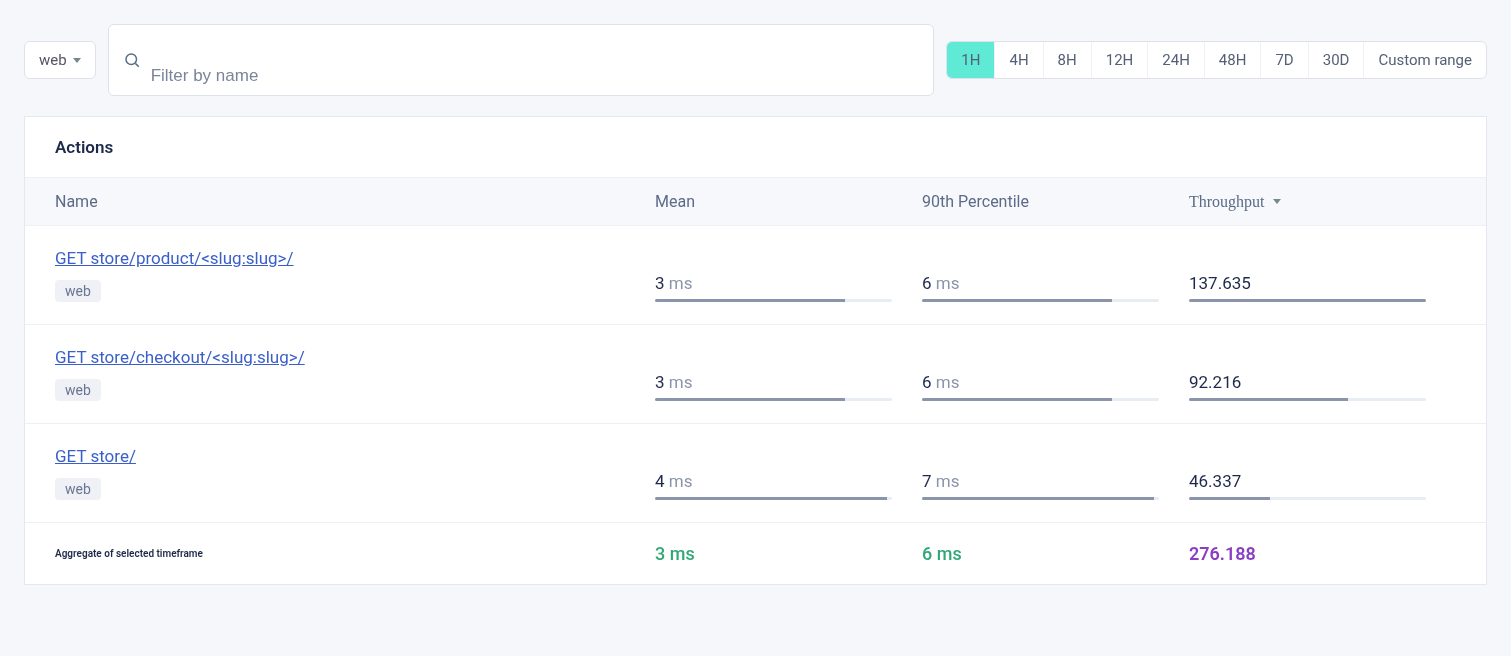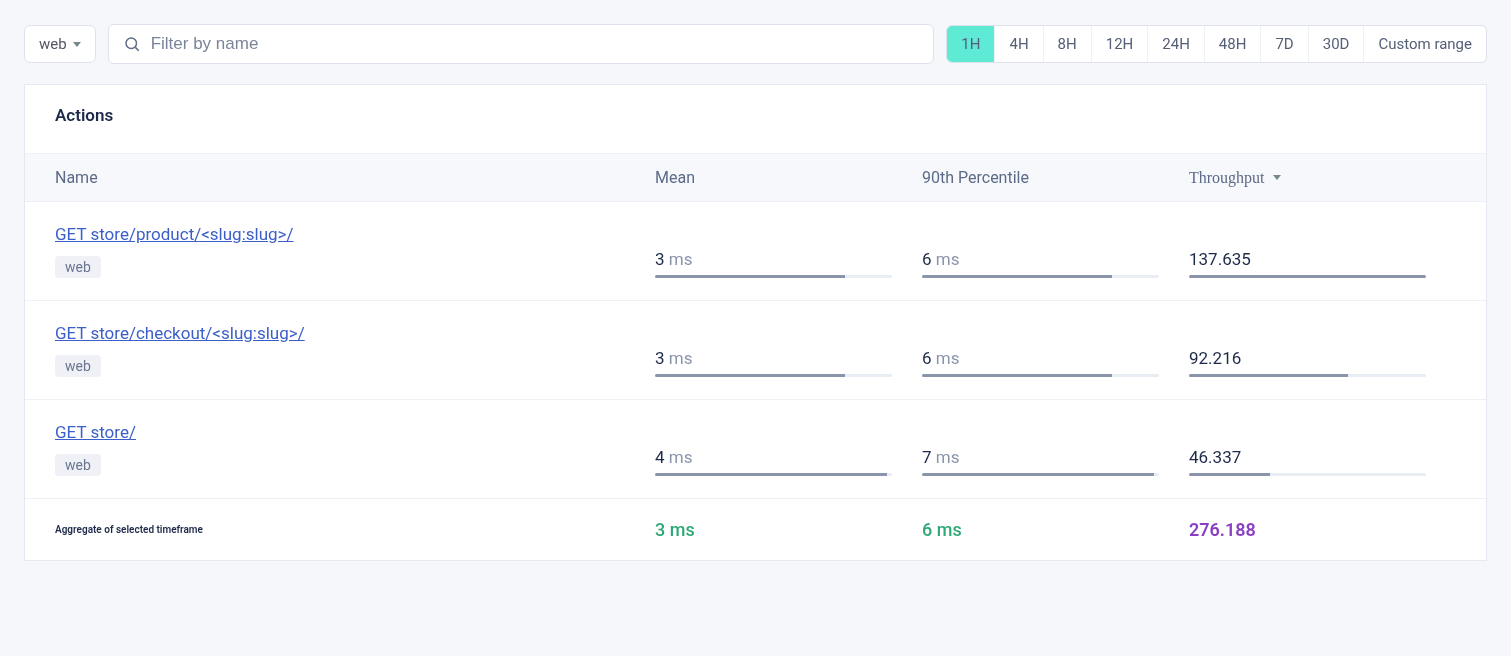--- a/index.html
+++ b/index.html
@@ -42,20 +42,21 @@
     border-radius: 6px;
     padding: 9px 14px;
     flex: 1;
   }
   .search-wrap input {
     border: none;
     outline: none;
     font-size: 17px;
     flex: 1;
     color: #0369a1;
+    margin-top: 32px;
   }
   .search-wrap input::placeholder { color: #7a8599; }
   .search-icon svg { display: block; }
   .range-group {
     display: flex;
     background: #fff;
     border: 1px solid #dde2eb;
     border-radius: 6px;
     overflow: hidden;
   }
@@ -81,21 +82,20 @@
     color: #1e2a4a;
   }
   .table-header {
     display: flex;
     padding: 14px 30px;
     background: #f7f8fb;
     border-top: 1px solid #eef0f5;
     border-bottom: 1px solid #eef0f5;
     color: #5c6b88;
     font-size: 16px;
-    margin-top: 8px;
   }
   .col-name { flex: 0 0 600px; }
   .col-mean, .col-p90, .col-thr { flex: 1; }
   .col-thr { display: flex; align-items: center; gap: 8px; font-family: Liberation Serif, serif; }
   .row {
     display: flex;
     padding: 22px 30px;
     border-bottom: 1px solid #eef0f5;
     align-items: flex-end;
   }

